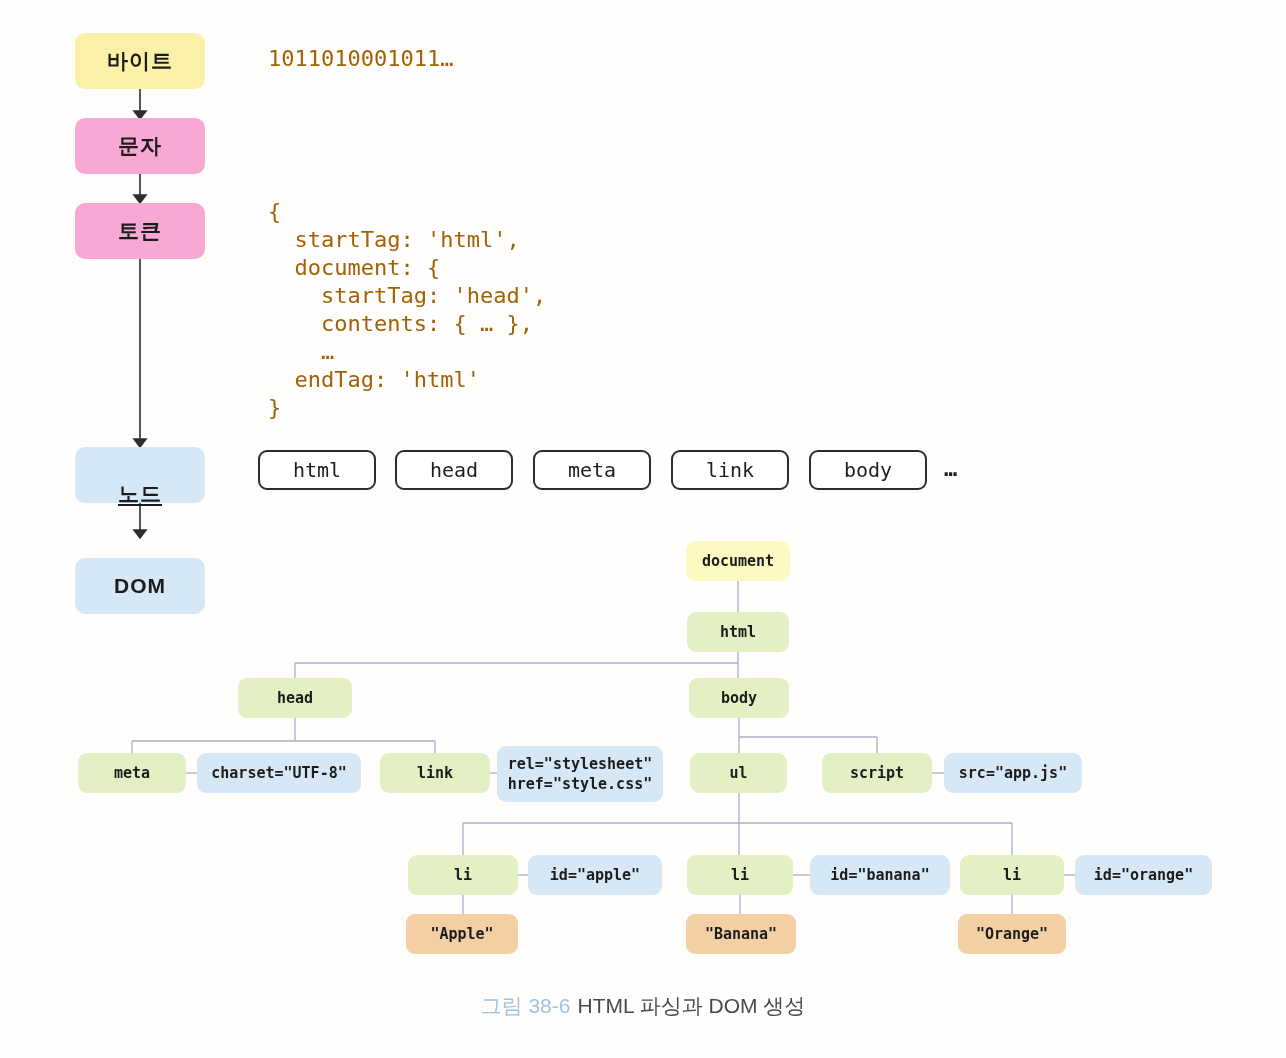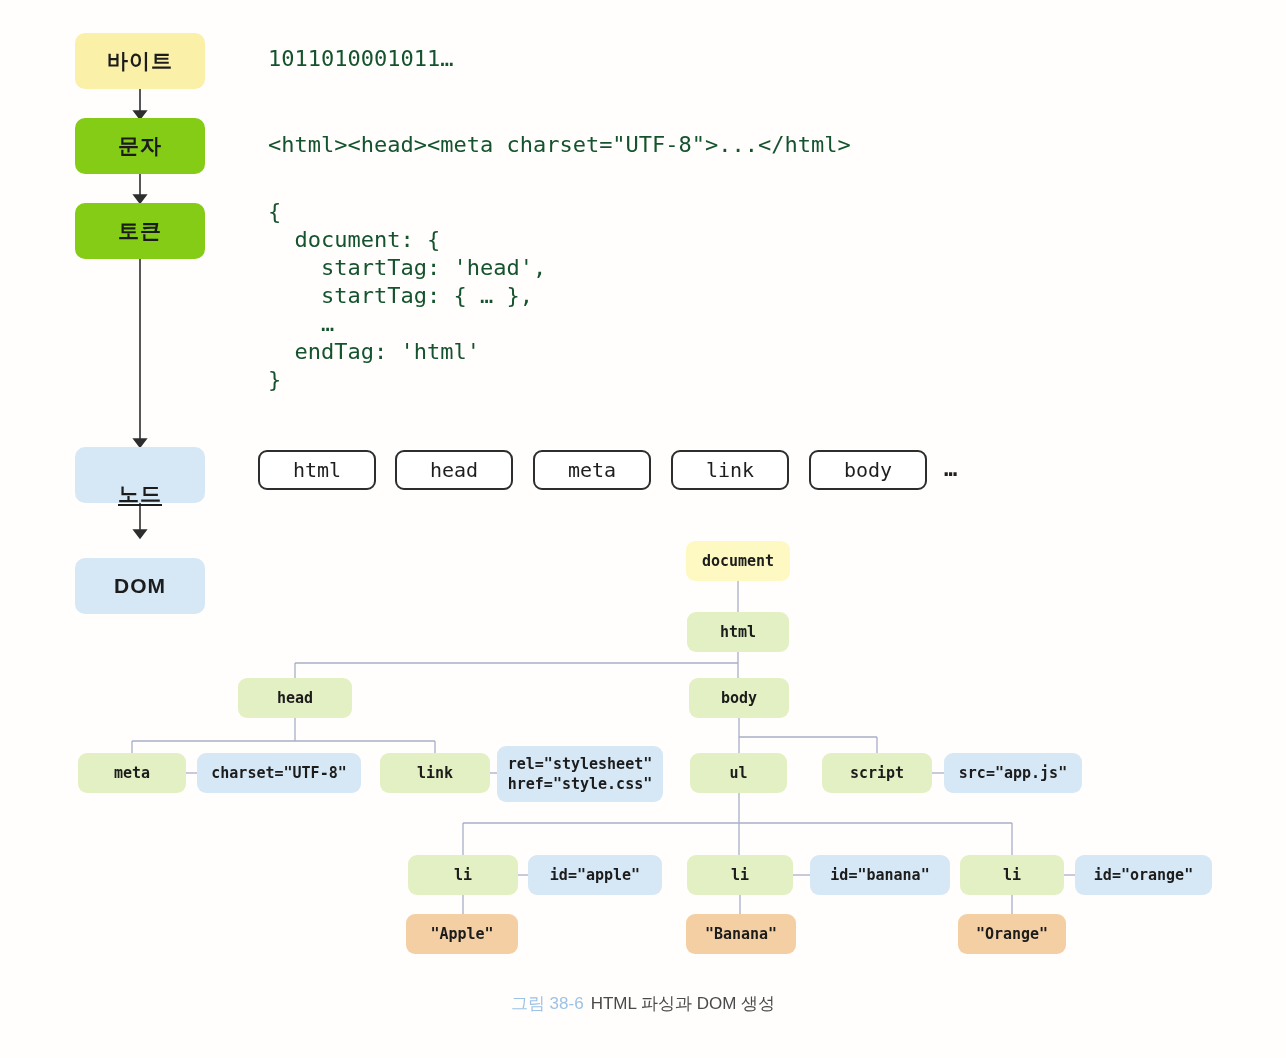--- a/index.html
+++ b/index.html
@@ -16,28 +16,28 @@
 
   
   .stage {
     position:absolute; left:75px; width:130px; height:56px;
     border-radius:10px;
     display:flex; align-items:center; justify-content:center;
     font-size:21px; font-weight:bold; color:#1c1c1c;
     z-index:1; letter-spacing:1px;
   }
   .stage.yellow { background:#faf0a8; }
-  .stage.green  { background:#84cc16; }
+  .stage.green  { background:#f9a8d4; }
   .stage.blue   { background:#d6e8f6; }
   .stage.underline span { text-decoration:underline; text-underline-offset:3px;margin-top:38px; }
 
   
   .mono {
     font-family:"DejaVu Sans Mono", monospace;
-    color:#14532d;
+    color:#a16207;
   }
   .bytes-text  { position:absolute; left:268px; top:46px;  font-size:22px; z-index:1; }
   .chars-text  { position:absolute; left:268px; top:132px; font-size:22px; z-index:1; }
   .code-block  { position:absolute; left:268px; top:198px; z-index:1; }
   .code-block .cl { font-size:22px; line-height:28px; white-space:pre; }
 
   
   .node-box {
     position:absolute; top:450px; width:118px; height:40px;
     background:#ffffff; border:2px solid #2d2d2d; border-radius:9px;
@@ -60,21 +60,21 @@
   }
   .tb.yellow { background:#fef9c3; }
   .tb.green  { background:#e3f0c3; }
   .tb.blue   { background:#d6e8f6; }
   .tb.orange { background:#f5cfa4; }
   .tb.twolines { height:56px; flex-direction:column; justify-content:center; line-height:20px; }
 
   
   .caption {
     position:absolute; left:0; right:0; top:992px;
-    text-align:center; font-size:17px; z-index:1;
+    text-align:center; font-size:21px; z-index:1;
   }
   .caption .fig-label { color:#9cc3e6; }
   .caption .fig-text  { color:#4a4a4a; margin-left:7px; }
 </style>
 </head>
 <body>
 
 <div class="canvas">
 
   <svg class="wires" width="1286" height="1058">
@@ -130,27 +130,27 @@
       <span>토큰</span>
     </div>
   <div class="stage blue underline" style="top:447px">
       <span>노드</span>
     </div>
   <div class="stage blue" style="top:558px">
       <span>DOM</span>
     </div>
 
   <div class="mono bytes-text">1011010001011…</div>
-  <div class="mono chars-text">&lt;html&gt;&lt;head&gt;&lt;meta charset="UTF-8"&gt;...&lt;/html&gt;</div>
 
   <div class="mono code-block">
     <div class="cl">{</div>
+    <div class="cl">  startTag: 'html',</div>
     <div class="cl">  document: {</div>
     <div class="cl">    startTag: 'head',</div>
-    <div class="cl">    startTag: { … },</div>
+    <div class="cl">    contents: { … },</div>
     <div class="cl">    …</div>
     <div class="cl">  endTag: 'html'</div>
     <div class="cl">}</div>
   </div>
 
   <div class="node-box" style="left:258px">html</div>
   <div class="node-box" style="left:395px">head</div>
   <div class="node-box" style="left:533px">meta</div>
   <div class="node-box" style="left:671px">link</div>
   <div class="node-box" style="left:809px">body</div>

